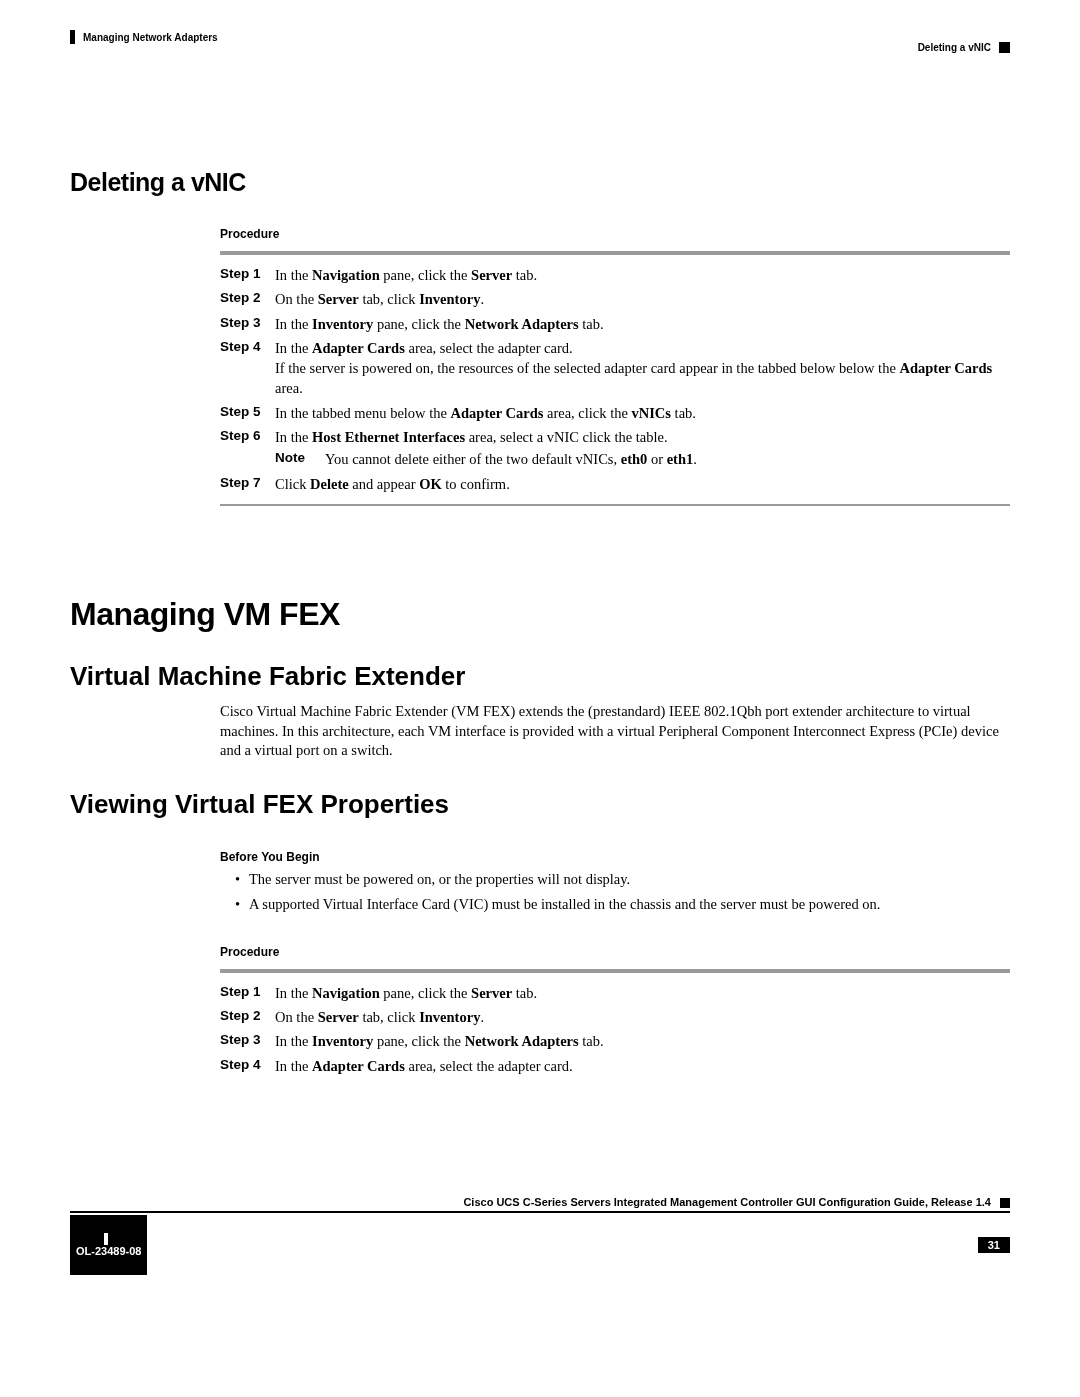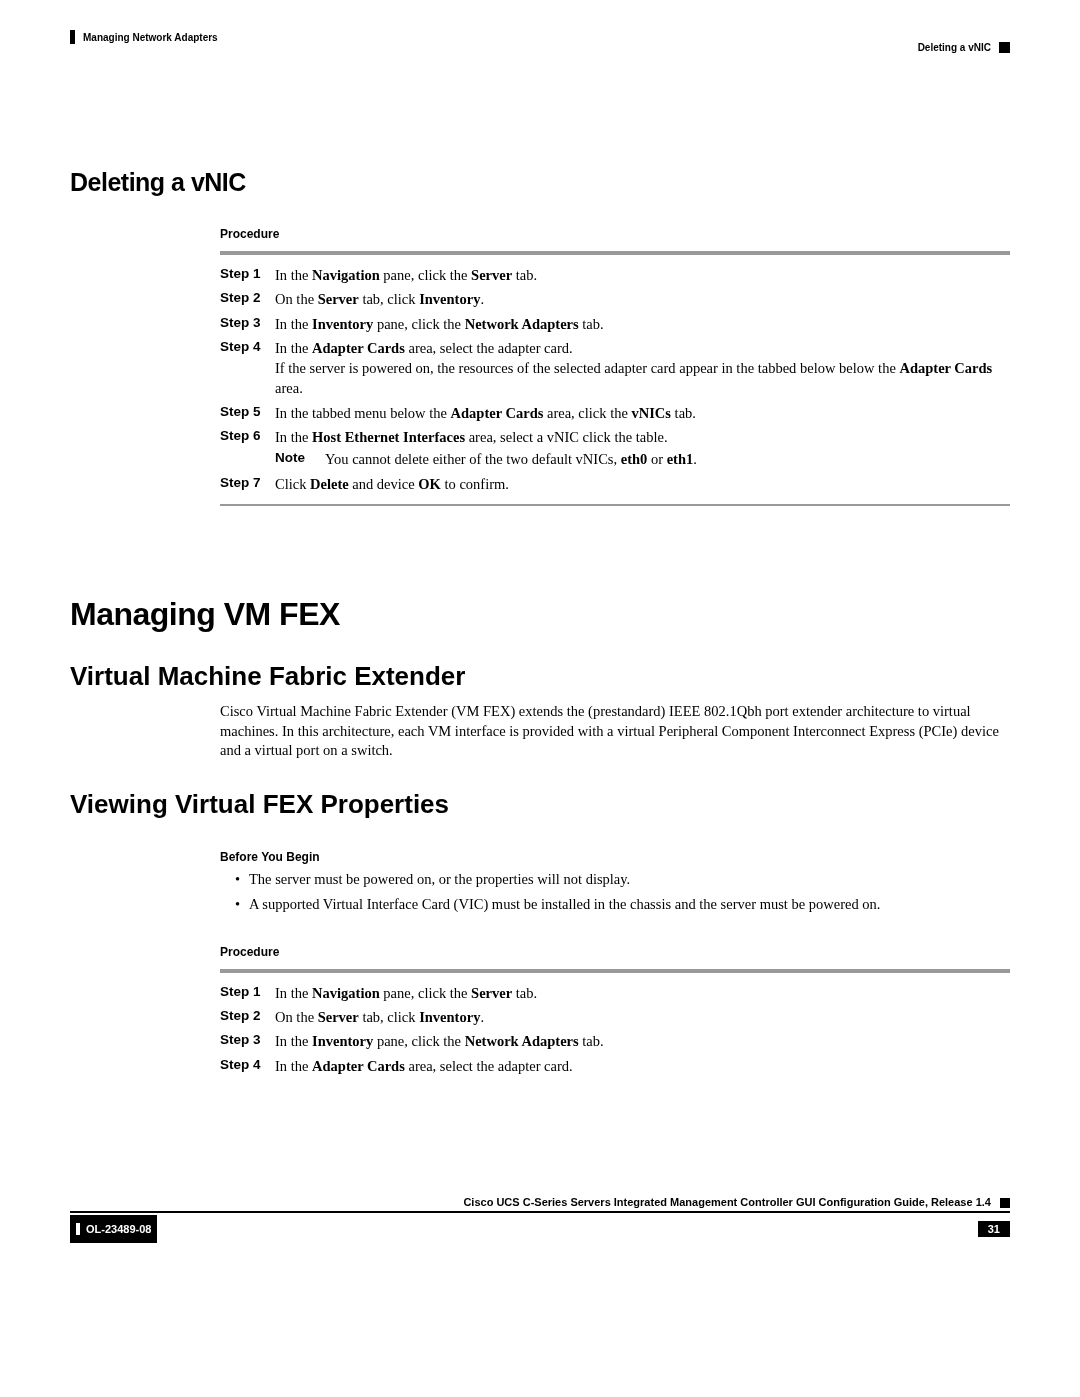--- a/index.html
+++ b/index.html
@@ -157,23 +157,24 @@
       justify-content: space-between;
       align-items: center;
       font-family: Arial, Helvetica, sans-serif;
       font-weight: bold;
       color: #fff;
       font-size: 11px;
       margin-top: 2px;
     }
     .footer-left {
       background: #000;
-      padding: 8px 6px;
+      padding: 18px 6px;
       display: flex;
       align-items: center;
+      flex-direction: column;
     }
     .footer-left .bar {
       width: 4px;
       height: 12px;
       background: #fff;
       margin-right: 6px;
     }
     .footer-right {
       background: #000;
       padding: 2px 10px;
@@ -235,21 +236,21 @@
         <span>In the </span><b>Host Ethernet Interfaces</b><span> area, select a vNIC click the table.</span>
         <div class="note-row">
           <div class="note-label">Note</div>
           <div class="note-text"><span>You cannot delete either of the two default vNICs, </span><b>eth0</b><span> or </span><b>eth1</b><span>.</span></div>
         </div>
       </div>
     </div>
 
     <div class="step-row">
       <div class="step-label">Step 7</div>
-      <div class="step-body"><span>Click </span><b>Delete</b><span> and device </span><b>OK</b><span> to confirm.</span></div>
+      <div class="step-body"><span>Click </span><b>Delete</b><span> and appear </span><b>OK</b><span> to confirm.</span></div>
     </div>
   </div>
   <div class="rule thin"></div>
 
   <h1>Managing VM FEX</h1>
 
   <h2>Virtual Machine Fabric Extender</h2>
   <div class="para">Cisco Virtual Machine Fabric Extender (VM FEX) extends the (prestandard) IEEE 802.1Qbh port extender architecture to virtual machines. In this architecture, each VM interface is provided with a virtual Peripheral Component Interconnect Express (PCIe) device and a virtual port on a switch.</div>
 
   <h2>Viewing Virtual FEX Properties</h2>

